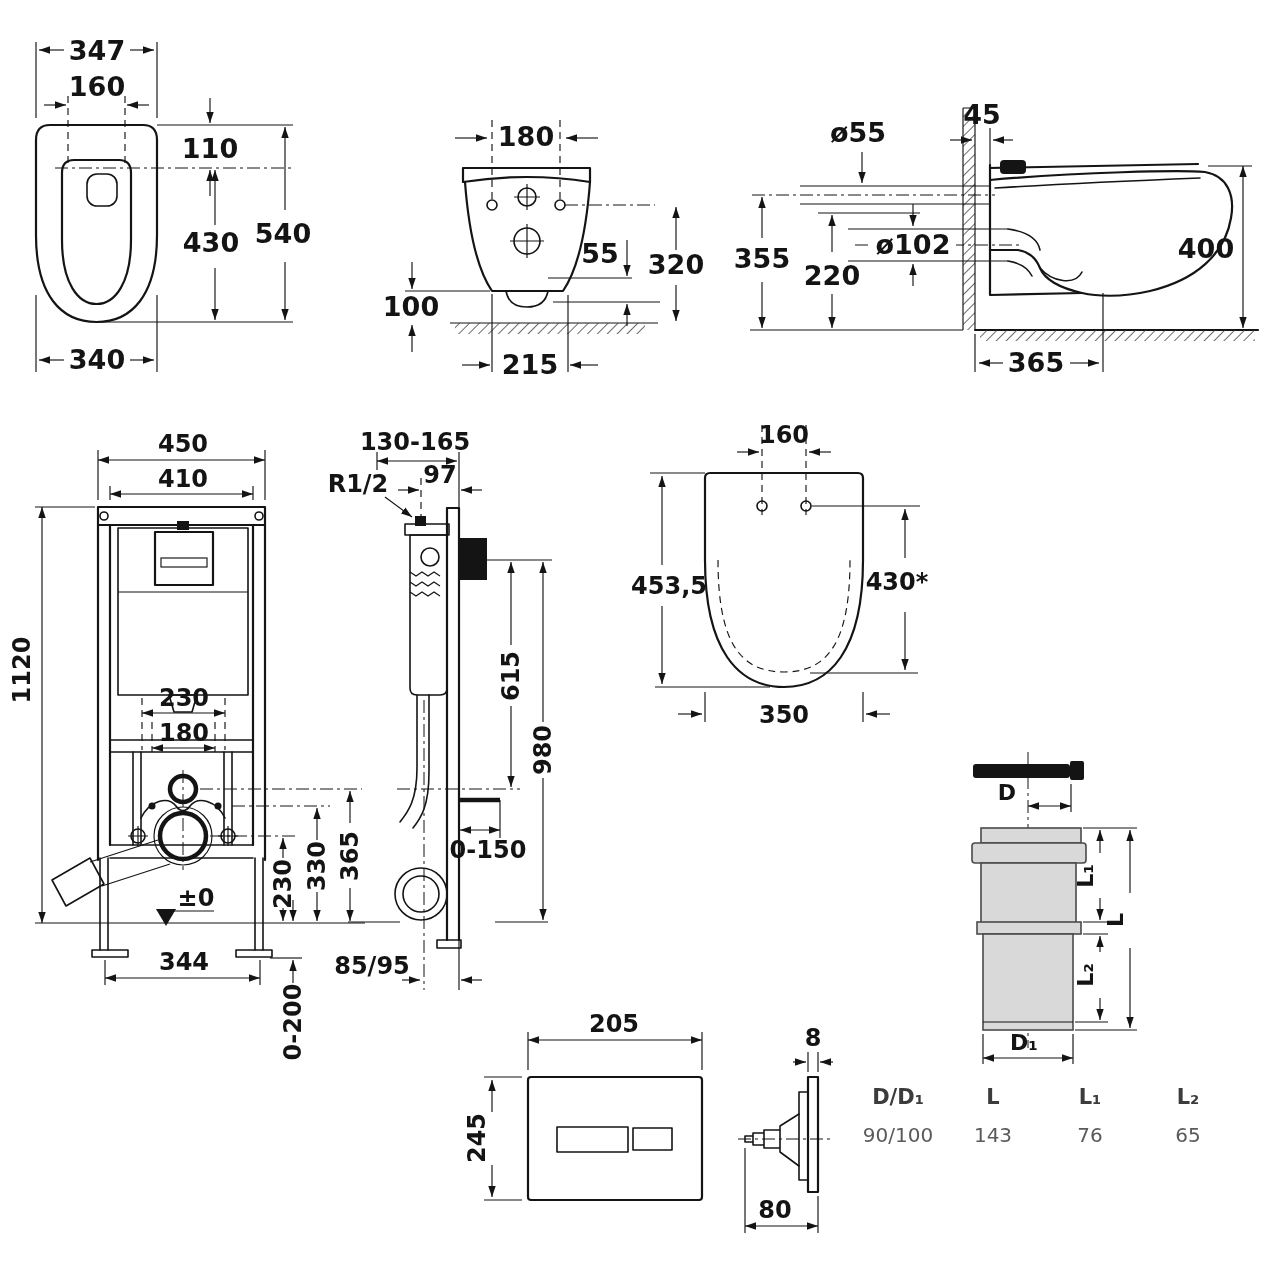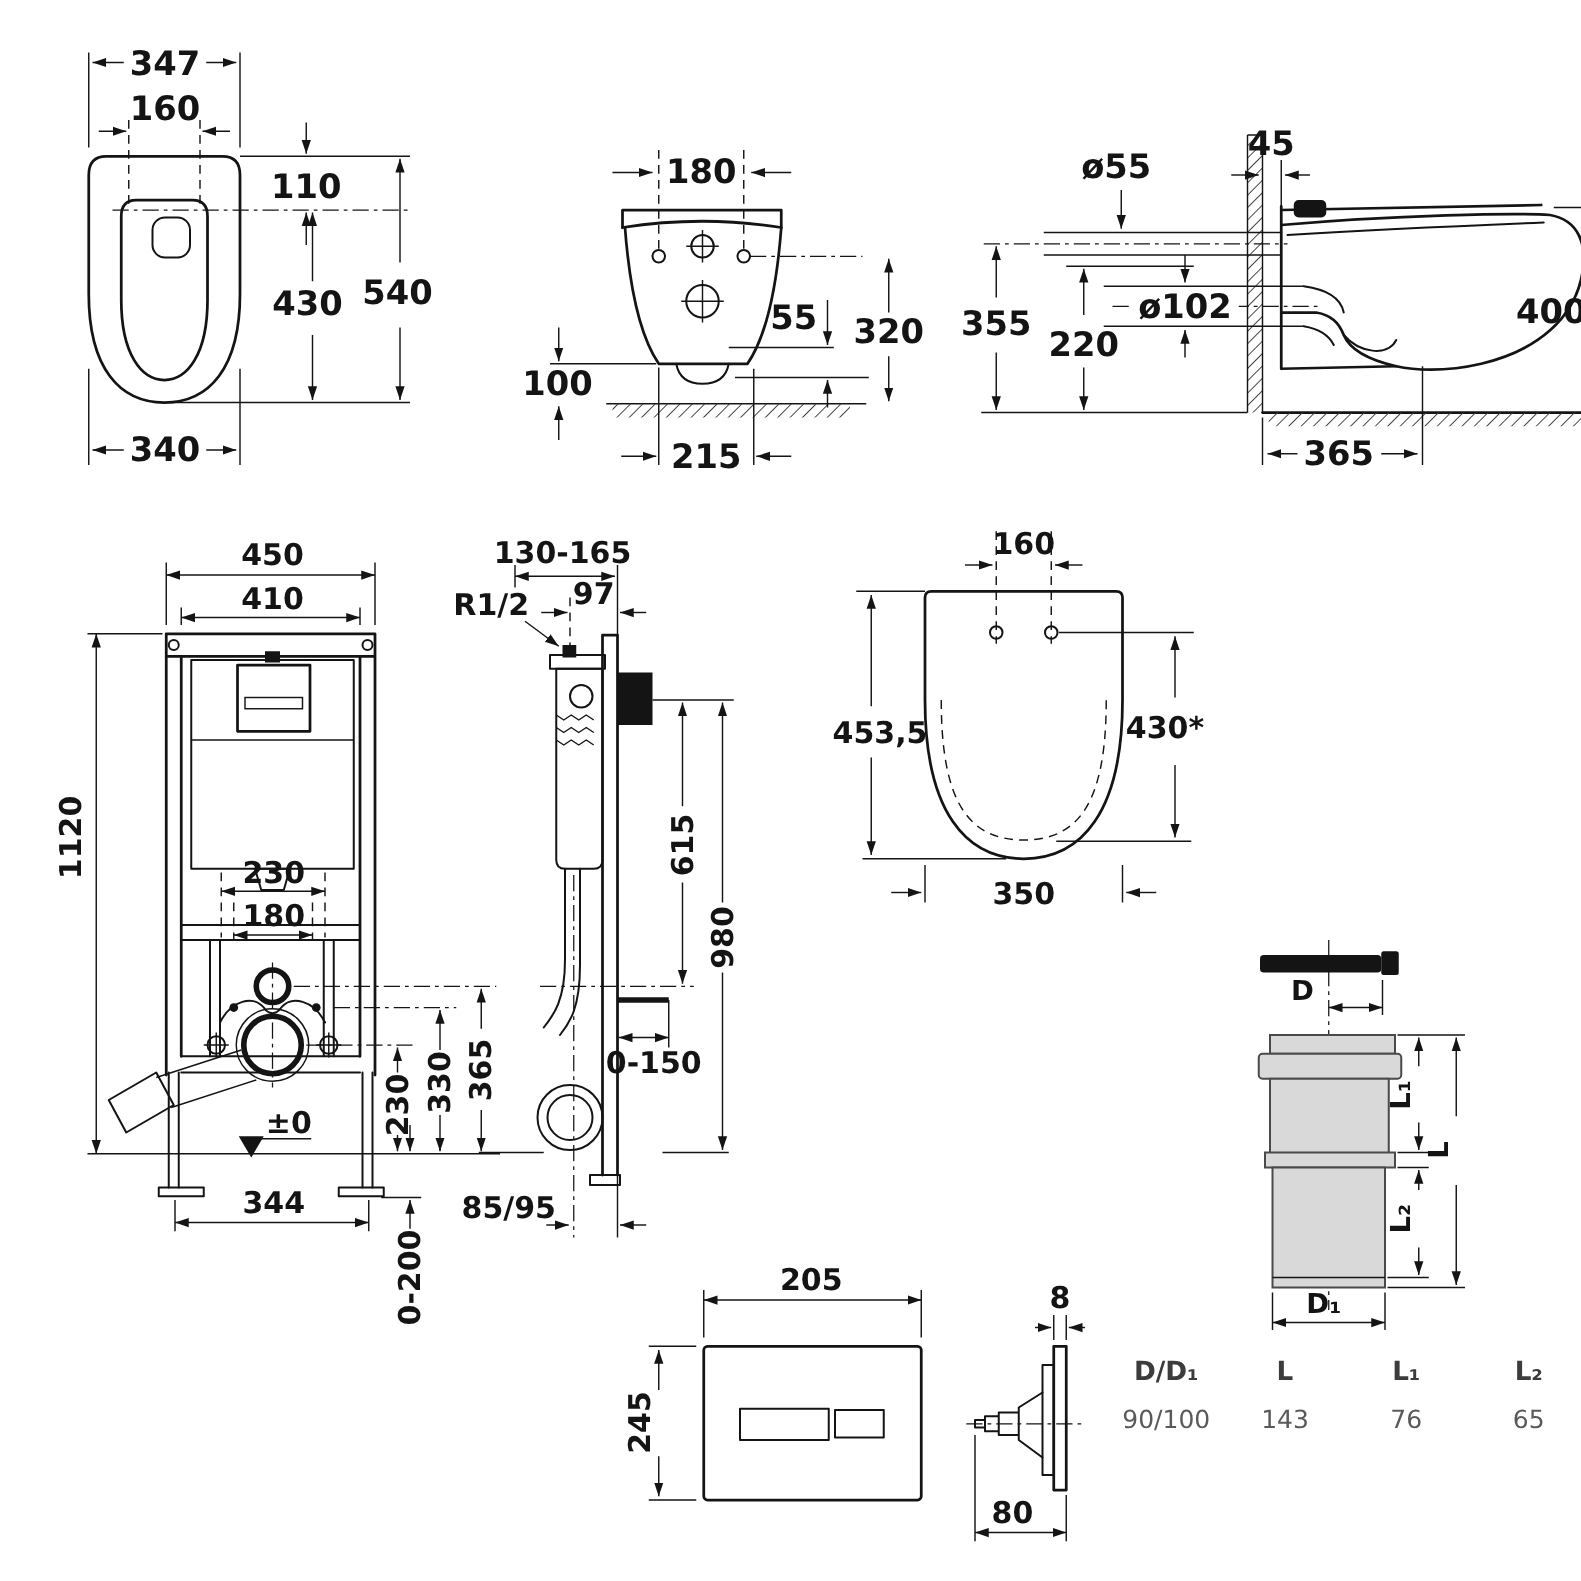--- a/index.html
+++ b/index.html
@@ -1,16 +1,16 @@
 <!DOCTYPE html>
 <html><head>
 <meta charset="utf-8">
 <style>
   html,body{margin:0;padding:0;background:#fff;}
-  .page{width:1073px;height:1265px;background:#fff;position:relative;font-family:"DejaVu Sans",sans-serif;margin-left:35px;}
+  .page{width:1073px;height:1265px;background:#fff;position:relative;font-family:"DejaVu Sans",sans-serif;}
   svg{display:block;}
   .ln{fill:none;stroke:#141414;stroke-width:2.2;stroke-linejoin:round;stroke-linecap:round;}
   .ln2{fill:none;stroke:#141414;stroke-width:1.6;stroke-linejoin:round;stroke-linecap:round;}
   .thin{fill:none;stroke:#141414;stroke-width:1.15;}
   .dsh{fill:none;stroke:#141414;stroke-width:1.15;stroke-dasharray:7 5;}
   .cl{fill:none;stroke:#141414;stroke-width:1;stroke-dasharray:13 4 3 4;}
   .thk{fill:none;stroke:#141414;stroke-width:4.5;}
   .blk{fill:#141414;stroke:none;}
   .wh{fill:#ffffff;stroke:none;}
   .pipe{fill:#d9d9d9;stroke:#4a4a4a;stroke-width:1.6;}

